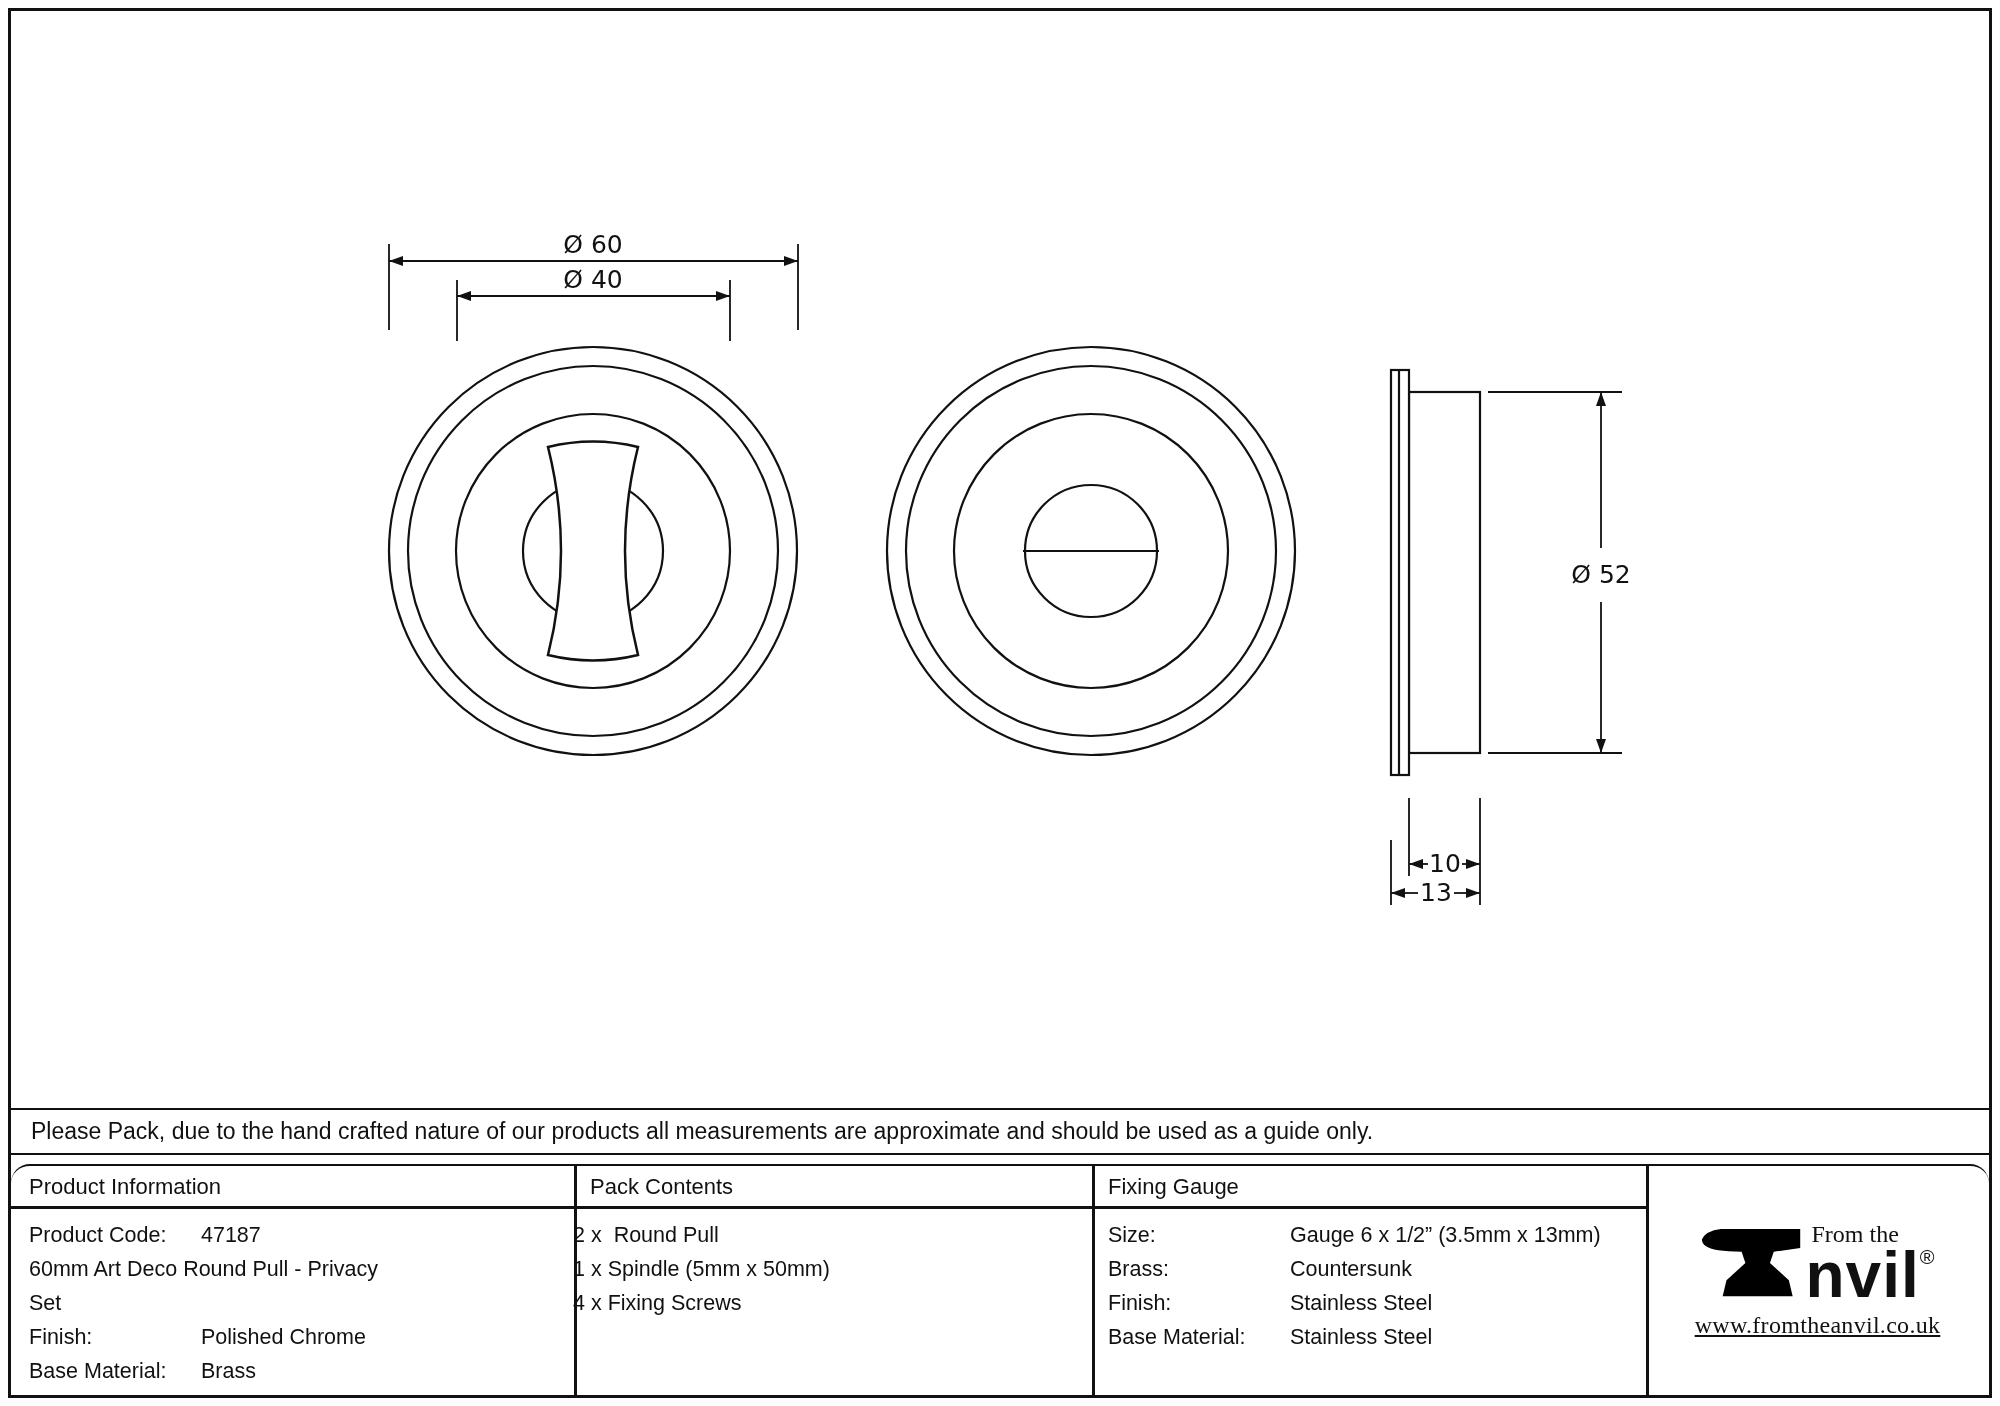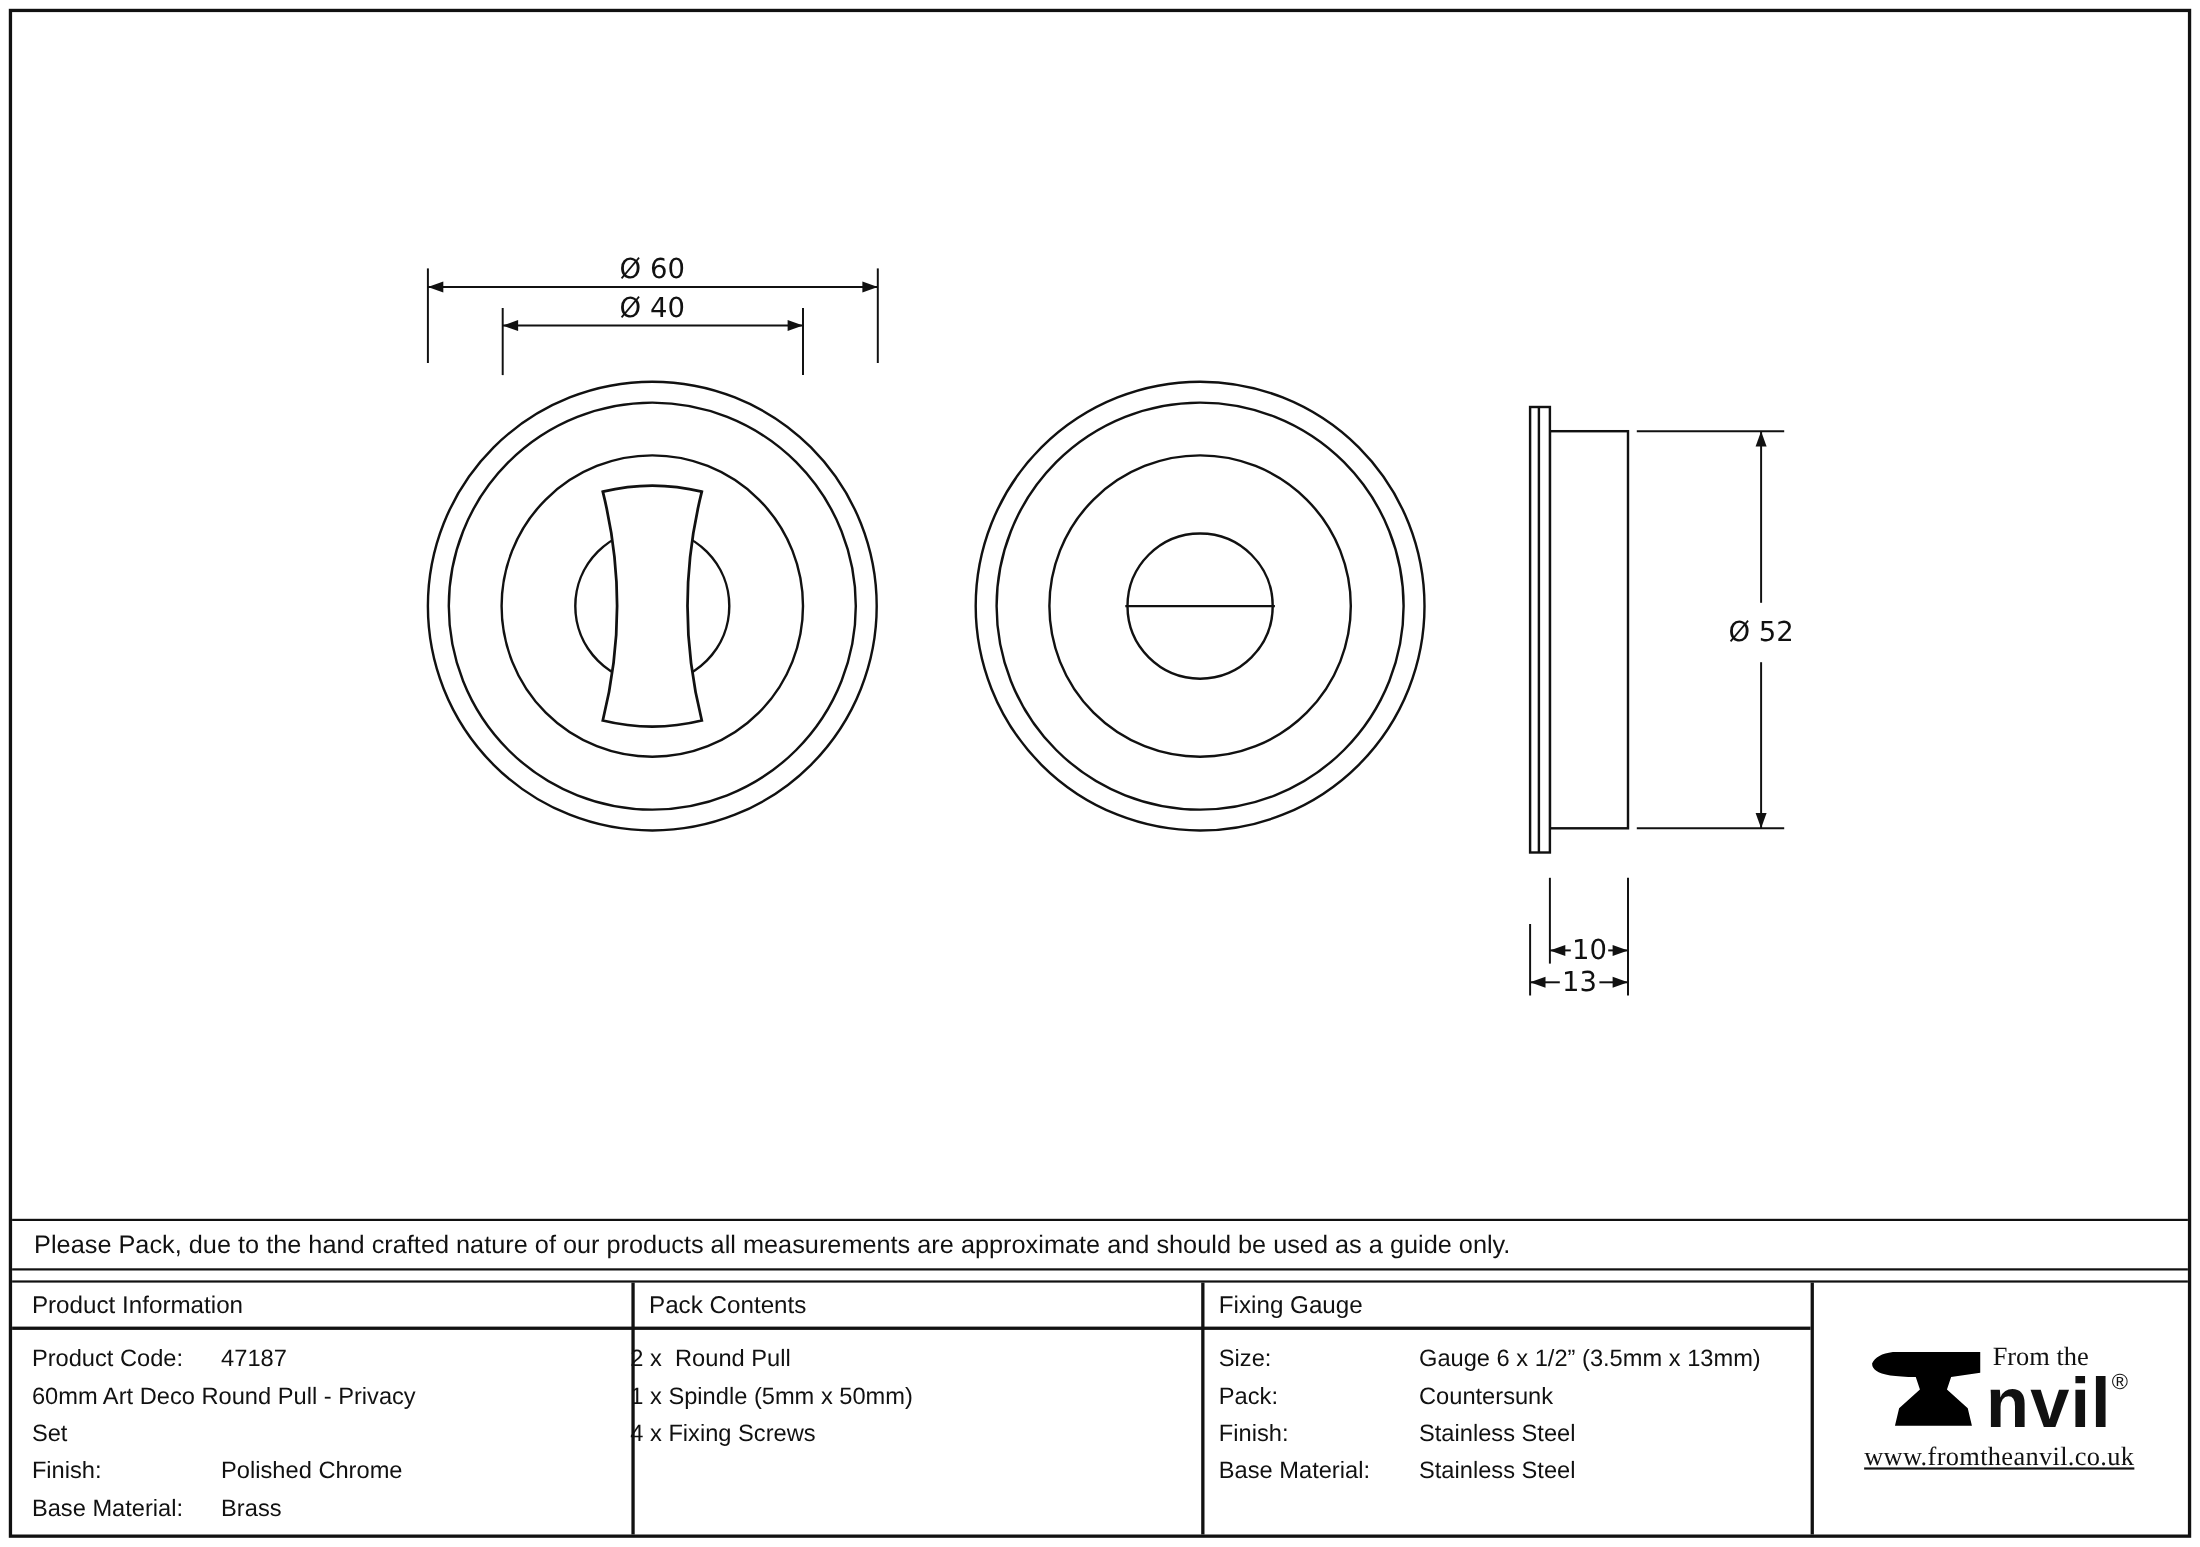--- a/index.html
+++ b/index.html
@@ -4,21 +4,21 @@
 <style>
   html,body{margin:0;padding:0;background:#fff;}
   body{width:2000px;height:1406px;position:relative;font-family:"Liberation Sans",sans-serif;color:#111;}
   .border-frame{position:absolute;left:8px;top:8px;right:8px;bottom:8px;border:3px solid #111;}
   svg.drawing{position:absolute;left:0;top:0;}
   svg.drawing *{vector-effect:none;}
   .dim-text{font-family:"DejaVu Sans",sans-serif;font-size:25px;fill:#111;}
   .note-bar{position:absolute;left:11px;right:11px;top:1108px;height:47px;
     border-top:2.5px solid #111;border-bottom:2.5px solid #111;
     display:flex;align-items:center;padding-left:20px;box-sizing:border-box;font-size:23px;}
-  .table-box{position:absolute;left:11px;right:11px;top:1164px;bottom:11px;border-top:2.5px solid #111;}
+  .table-box{position:absolute;left:11px;right:11px;top:1164px;bottom:11px;border-top:2.5px solid #111;border-radius:19px;}
   .col-divider{position:absolute;top:0;bottom:0;width:2.5px;background:#111;}
   .header-underline{position:absolute;left:0;top:40px;width:1635px;height:2.5px;background:#111;}
   .th-label{position:absolute;top:8px;font-size:22px;}
   .block{position:absolute;top:52px;font-size:21.5px;line-height:34px;}
   .kv-row{display:flex;}
   .kv-label{flex:0 0 172px;}
   .fs .kv-label{flex:0 0 182px;}
   .kv-value{width:373px;}
   .fs .kv-value{width:356px;}
   .pack-line{white-space:pre;}
@@ -145,21 +145,21 @@
     <div class="pack-line">1 x Spindle (5mm x 50mm)</div>
     <div class="pack-line">4 x Fixing Screws</div>
   </div>
 
   <div class="block fs" style="left:1097px;width:538px;">
     <div class="kv-row">
       <div class="kv-label">Size:</div>
       <div class="kv-value">Gauge 6 x 1/2” (3.5mm x 13mm)</div>
     </div>
     <div class="kv-row">
-      <div class="kv-label">Pack:</div>
+      <div class="kv-label">Brass:</div>
       <div class="kv-value">Countersunk</div>
     </div>
     <div class="kv-row">
       <div class="kv-label">Finish:</div>
       <div class="kv-value">Stainless Steel</div>
     </div>
     <div class="kv-row">
       <div class="kv-label">Base Material:</div>
       <div class="kv-value">Stainless Steel</div>
     </div>

